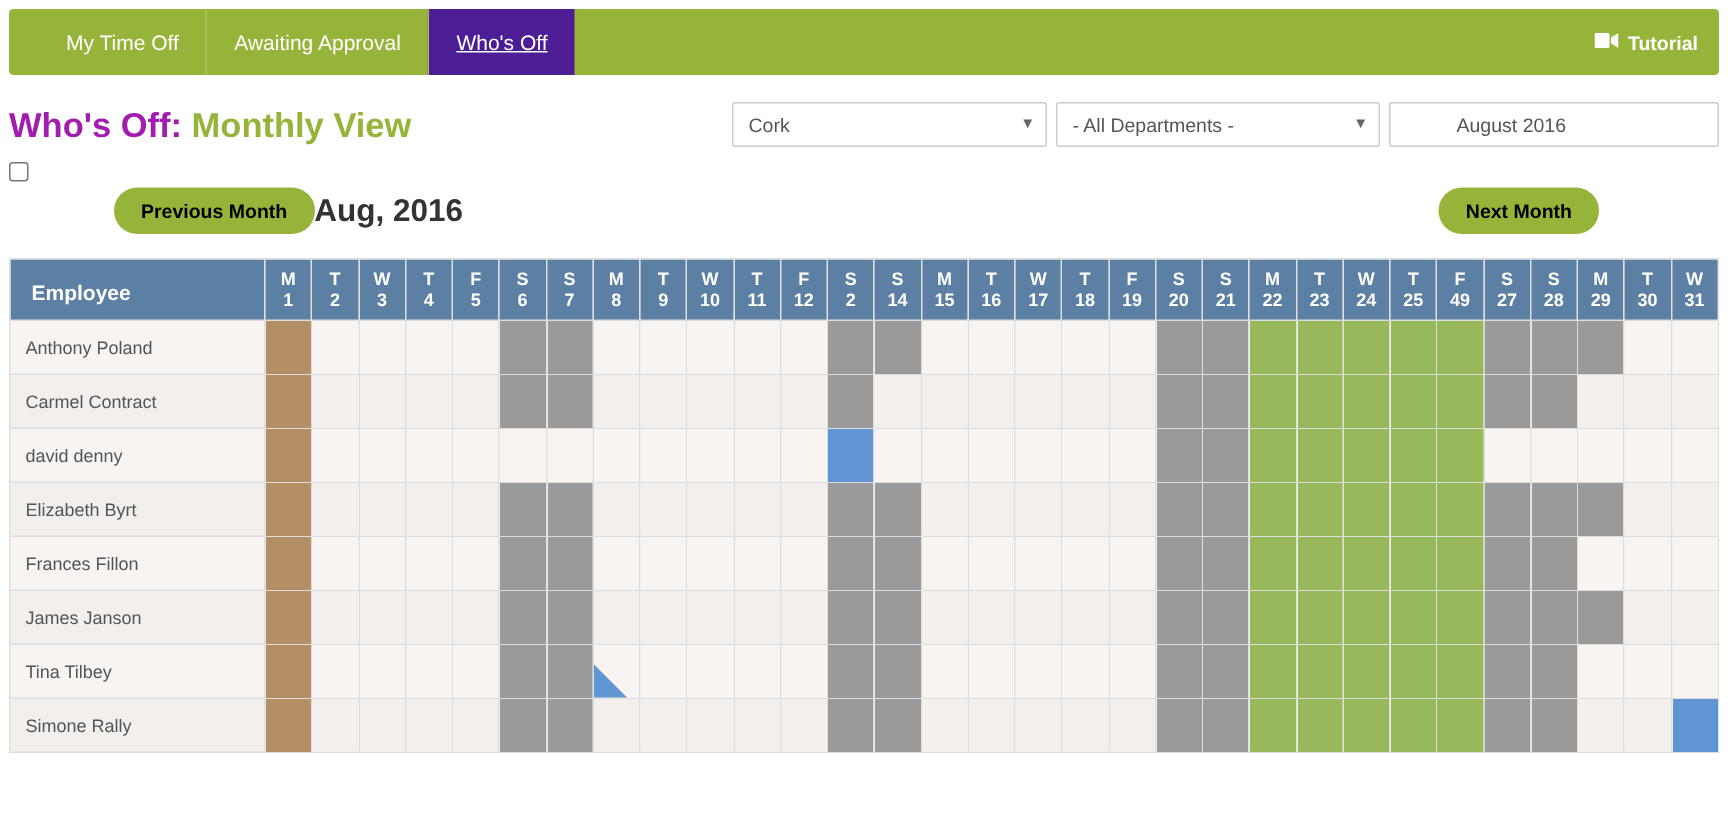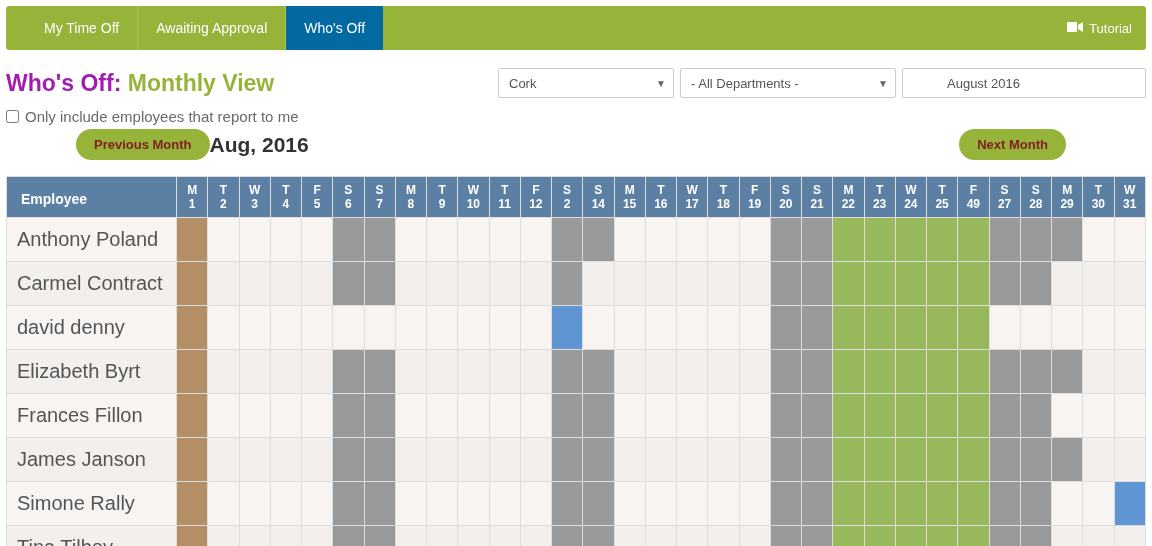--- a/index.html
+++ b/index.html
@@ -1,44 +1,44 @@
 <!DOCTYPE html>
 <html><head>
   <meta charset="utf-8">
   <style>
     * { box-sizing: border-box; margin: 0; padding: 0; }
     body { font-family: Arial, Helvetica, sans-serif; font-size: 13px; color: #444; background: #fff; padding: 6px; }
     .topbar { background: #97b43a; display: flex; align-items: stretch; height: 44px; border-radius: 3px; overflow: hidden; padding-left: 20px; }
     .tab { display: flex; align-items: center; padding: 0 18px; color: #fff; font-size: 14px; cursor: pointer; border-left: 1px solid #a9c25a; }
     .tab:first-child { border-left: none; }
-    .tab.active { background: #0369a1; }
+    .tab.active { background: #4c1d95; text-decoration: underline; }
     .spacer { flex: 1; }
-    .tutorial { display: flex; align-items: center; padding: 0 14px; color: #fff; font-weight: normal; cursor: pointer; }
+    .tutorial { display: flex; align-items: center; padding: 0 14px; color: #fff; font-weight: bold; cursor: pointer; }
     .tutorial .icon { margin-right: 6px; font-size: 14px; }
     .heading-row { display: flex; align-items: center; margin-top: 18px; gap: 10px; }
     .heading-row h1 { font-size: 23px; font-weight: bold; }
     .heading-row h1 .black { color: #a21caf; }
     .heading-row h1 .green { color: #97b43a; }
     .filters { display: flex; gap: 6px; margin-left: auto; }
     .sel { position: relative; }
     .sel select { appearance: none; -webkit-appearance: none; border: 1px solid #ccc; background: #fff; height: 30px; padding: 0 24px 0 10px; font-size: 13px; color: #555; border-radius: 2px; cursor: pointer; }
     .sel .caret { position: absolute; right: 8px; top: 50%; transform: translateY(-50%); pointer-events: none; font-size: 10px; color: #666; }
     .textfield { border: 1px solid #ccc; height: 30px; padding: 0 10px; font-size: 13px; color: #555; border-radius: 2px; }
     .checkbox-row { margin-top: 10px; display: flex; align-items: center; gap: 6px; color: #6a6a6a; font-size: 15px; }
     .nav-row { display: flex; align-items: center; margin-top: 4px; }
     .nav-row .title { flex: 1; font-size: 21px; font-weight: bold; color: #333; }
-    .pill { background: #97b43a; color: #7f1d1d; border: none; border-radius: 999px; padding: 8px 18px; font-size: 13px; font-weight: bold; cursor: pointer; }
+    .pill { background: #97b43a; color: #000000; border: none; border-radius: 999px; padding: 8px 18px; font-size: 13px; font-weight: bold; cursor: pointer; }
     .pill.left { margin-left: 70px; }
     .pill.right { margin-right: 80px; }
     .grid { margin-top: 16px; border-collapse: collapse; width: 100%; table-layout: fixed; border: 1px solid #ddd; }
     .grid th, .grid td { border: 1px solid #ddd; }
     .grid thead th { background: #5c7fa4; color: #fff; font-weight: bold; text-align: center; padding: 6px 2px; font-size: 12px; }
     .grid thead th .d { display: block; }
     .grid thead th.emp { text-align: left; padding-left: 14px; vertical-align: bottom; padding-bottom: 10px; font-size: 14px; }
-    .grid tbody td.name { padding: 10px; color: #555; font-size: 20px; }
+    .grid tbody td.name { padding: 10px; color: #555; font-size: 12px; }
     .grid tbody tr:nth-child(odd) td { background: #f7f4f2; }
     .grid tbody tr:nth-child(even) td { background: #f2efec; }
     .grid tbody td.cell { padding: 0; height: 36px; position: relative; }
     .cell.brown { background: #b48f65 !important; }
     .cell.grey { background: #9a9a9a !important; }
     .cell.green { background: #97b85b !important; }
     .cell.blue { background: #5f95d2 !important; }
     .cell .tri2 { position:absolute; left:0; bottom:0; width:0; height:0; border-bottom:22px solid #5f95d2; border-right:22px solid transparent; }
     col.c-emp { width: 170px; }
     col.c-day { width: auto; }
@@ -61,38 +61,37 @@
     <span>Tutorial</span>
   </div>
 </div>
 
 <div class="heading-row">
   <h1>
     <span class="black">Who's Off: </span><span class="green">Monthly View</span>
   </h1>
   <div class="filters">
     <div class="sel">
-      <select style="width:176px">
+      <select style="width:210px">
         <option>Cork</option>
       </select>
       <span class="caret">▼</span>
     </div>
     <div class="sel">
       <select style="width:216px">
         <option>- All Departments -</option>
       </select>
       <span class="caret">▼</span>
     </div>
-    <input type="text" class="textfield" style="width: 244px; padding-left: 44px;" value="August 2016">
+    <input type="text" class="textfield" style="width: 220px; padding-left: 44px;" value="August 2016">
   </div>
 </div>
 
 <label class="checkbox-row">
   <input type="checkbox" style="">
-  <span>Only include employees that report to me</span>
 </label>
 
 <div class="nav-row">
   <button class="pill left">Previous Month</button>
   <div class="title">Aug, 2016</div>
   <button class="pill right">Next Month</button>
 </div>
 
 <table class="grid">
   <colgroup id="colgroup">
@@ -457,54 +456,20 @@
         <td class="cell green"></td>
         <td class="cell green"></td>
         <td class="cell green"></td>
         <td class="cell grey"></td>
         <td class="cell grey"></td>
         <td class="cell grey"></td>
         <td class="cell"></td>
         <td class="cell"></td>
       </tr>
       <tr>
-        <td class="name">Simone Rally</td>
-        <td class="cell brown"></td>
-        <td class="cell"></td>
-        <td class="cell"></td>
-        <td class="cell"></td>
-        <td class="cell"></td>
-        <td class="cell grey"></td>
-        <td class="cell grey"></td>
-        <td class="cell"></td>
-        <td class="cell"></td>
-        <td class="cell"></td>
-        <td class="cell"></td>
-        <td class="cell"></td>
-        <td class="cell grey"></td>
-        <td class="cell grey"></td>
-        <td class="cell"></td>
-        <td class="cell"></td>
-        <td class="cell"></td>
-        <td class="cell"></td>
-        <td class="cell"></td>
-        <td class="cell grey"></td>
-        <td class="cell grey"></td>
-        <td class="cell green"></td>
-        <td class="cell green"></td>
-        <td class="cell green"></td>
-        <td class="cell green"></td>
-        <td class="cell green"></td>
-        <td class="cell grey"></td>
-        <td class="cell grey"></td>
-        <td class="cell"></td>
-        <td class="cell"></td>
-        <td class="cell blue"></td>
-      </tr>
-      <tr>
         <td class="name">Tina Tilbey</td>
         <td class="cell brown"></td>
         <td class="cell"></td>
         <td class="cell"></td>
         <td class="cell"></td>
         <td class="cell"></td>
         <td class="cell grey"></td>
         <td class="cell grey"></td>
         <td class="cell">
           <div class="tri2"></div>
@@ -525,15 +490,49 @@
         <td class="cell green"></td>
         <td class="cell green"></td>
         <td class="cell green"></td>
         <td class="cell green"></td>
         <td class="cell green"></td>
         <td class="cell grey"></td>
         <td class="cell grey"></td>
         <td class="cell"></td>
         <td class="cell"></td>
         <td class="cell"></td>
+      </tr>
+      <tr>
+        <td class="name">Simone Rally</td>
+        <td class="cell brown"></td>
+        <td class="cell"></td>
+        <td class="cell"></td>
+        <td class="cell"></td>
+        <td class="cell"></td>
+        <td class="cell grey"></td>
+        <td class="cell grey"></td>
+        <td class="cell"></td>
+        <td class="cell"></td>
+        <td class="cell"></td>
+        <td class="cell"></td>
+        <td class="cell"></td>
+        <td class="cell grey"></td>
+        <td class="cell grey"></td>
+        <td class="cell"></td>
+        <td class="cell"></td>
+        <td class="cell"></td>
+        <td class="cell"></td>
+        <td class="cell"></td>
+        <td class="cell grey"></td>
+        <td class="cell grey"></td>
+        <td class="cell green"></td>
+        <td class="cell green"></td>
+        <td class="cell green"></td>
+        <td class="cell green"></td>
+        <td class="cell green"></td>
+        <td class="cell grey"></td>
+        <td class="cell grey"></td>
+        <td class="cell"></td>
+        <td class="cell"></td>
+        <td class="cell blue"></td>
       </tr>
     </tbody>
 </table>
 
 </body></html>

